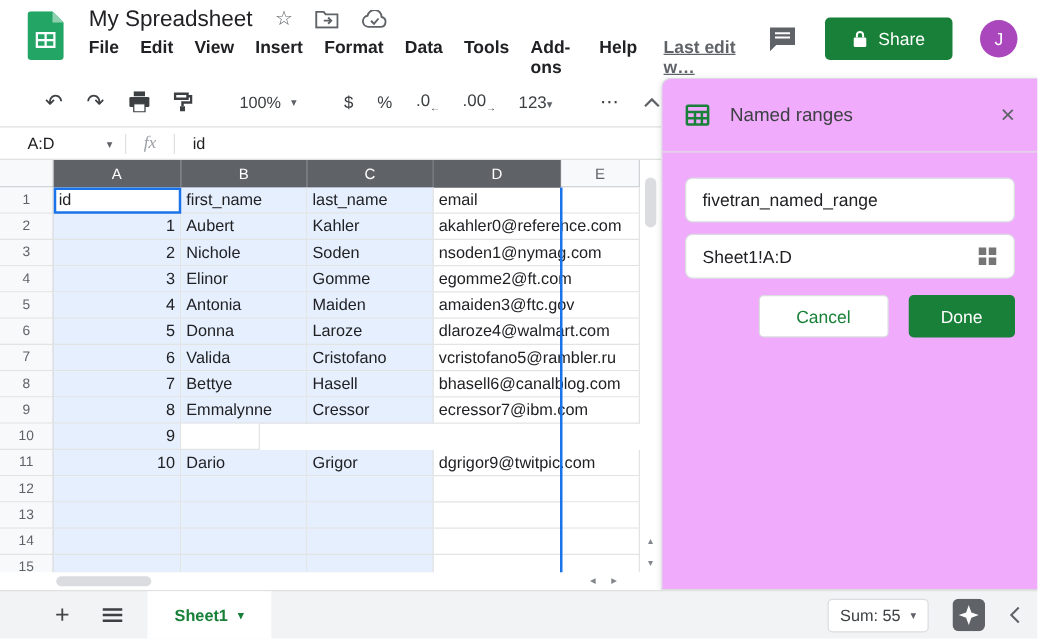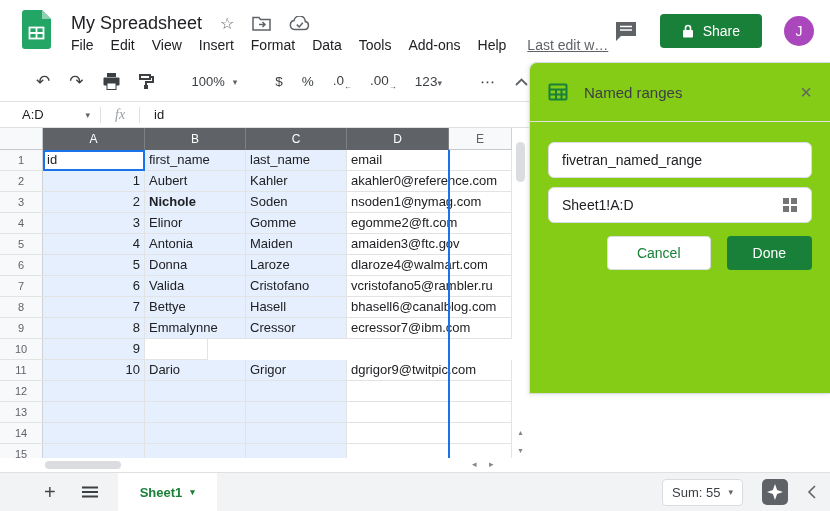--- a/index.html
+++ b/index.html
@@ -7,21 +7,21 @@
   body { font-family:"Liberation Sans", sans-serif; background:#fff; color:#202124; }
   .app { position:relative; width:830px; height:511px; overflow:hidden; }
 
   
   .topbar { height:62px; display:flex; align-items:center; padding:0 16px 0 22px; background:#fff; }
   .logo { flex:0 0 auto; margin-right:20px; }
   .title-block { display:flex; flex-direction:column; gap:3px; padding-top:4px; }
   .title-row { display:flex; align-items:center; gap:18px; }
   .doc-title { font-size:18px; color:#202124; }
   .t-icon { color:#5f6368; font-size:16px; line-height:1; display:flex; align-items:center; }
-  .menubar { display:flex; align-items:center; gap:17px; font-size:14px; color:#202124; }
+  .menubar { display:flex; align-items:center; gap:17px; font-size:14px; color:#202124;font-weight:bold; }
   .menu-item { cursor:default; }
   .last-edit { color:#5f6368; text-decoration:underline; margin-left:4px; }
   .topbar-right { margin-left:auto; display:flex; align-items:center; gap:22px; }
   .share-btn { display:flex; align-items:center; gap:9px; background:#188038; color:#fff; border:none; border-radius:4px; padding:9px 22px; font-size:14px; font-weight:500; font-family:inherit; }
   .avatar { width:30px; height:30px; border-radius:50%; background:#ab47bc; color:#fff; font-size:14px; display:flex; align-items:center; justify-content:center; }
 
   
   .workzone { position:relative; width:830px; height:410px; }
   .left { position:absolute; left:0; top:0; width:529px; height:410px; background:#fff; }
 
@@ -59,21 +59,21 @@
   .sel-edge { position:absolute; left:448px; top:22px; width:2px; height:308px; background:#1a73e8; z-index:4; }
   .vscroll { position:absolute; left:512px; top:0; width:17px; height:330px; background:#fff; }
   .vthumb { position:absolute; left:4px; top:14px; width:9px; height:40px; background:#dadce0; border-radius:5px; }
   .vstep { position:absolute; left:0; width:17px; text-align:center; font-size:8px; color:#80868b; }
 
   .hscroll { position:relative; width:529px; height:14px; background:#fff; }
   .hthumb { position:absolute; left:45px; top:3px; width:76px; height:8px; background:#dadce0; border-radius:4px; }
   .hstep { position:absolute; top:1px; font-size:9px; color:#80868b; }
 
   
-  .panel { position:absolute; left:529px; top:0; width:301px; height:332px; background:#84cc16; border:1px solid #dadce0; border-right:none; border-radius:8px 0 0 0; box-shadow:-1px 1px 4px rgba(60,64,67,.12); }
+  .panel { position:absolute; left:529px; top:0; width:301px; height:410px; background:#f0abfc; border:1px solid #dadce0; border-right:none; border-radius:8px 0 0 0; box-shadow:-1px 1px 4px rgba(60,64,67,.12); }
   .panel-header { height:59px; display:flex; align-items:center; padding:0 18px; border-bottom:1px solid #e0e0e0; }
   .panel-title { font-size:15px; color:#3c4043; margin-left:16px; }
   .panel-close { margin-left:auto; font-size:20px; color:#5f6368; line-height:1; cursor:default; }
   .panel-body { padding:20px 18px 0; }
   .p-input { height:36px; border:1px solid #dadce0; border-radius:6px; display:flex; align-items:center; padding:0 13px; font-size:14px; color:#202124; margin-bottom:9px; background:#fff; }
   .p-input .grid-pick { margin-left:auto; display:flex; }
   .panel-actions { display:flex; justify-content:flex-end; gap:16px; margin-top:13px; }
   .btn-cancel { background:#fff; border:1px solid #dadce0; border-radius:4px; color:#188038; font-size:14px; font-weight:500; padding:8px 29px; font-family:inherit; }
   .btn-done { background:#188038; border:none; border-radius:4px; color:#fff; font-size:14px; font-weight:500; padding:9px 26px; font-family:inherit; }
 
@@ -228,21 +228,21 @@
               <div class="rowh">2</div>
               <div class="cell sel num" style="width: 102px;">1</div>
               <div class="cell sel" style="width: 101px;">Aubert</div>
               <div class="cell sel" style="width: 101px;">Kahler</div>
               <div class="cell sel dcol dcol-bg" style="width: 102px; text-align: center;">akahler0@reference.com</div>
               <div class="cell ecol" style="width: 63px;"></div>
             </div>
             <div class="grow">
               <div class="rowh">3</div>
               <div class="cell sel num" style="width: 102px;">2</div>
-              <div class="cell sel" style="width: 101px; font-weight: bold;">Nichole</div>
+              <div class="cell sel" style="width: 101px;">Nichole</div>
               <div class="cell sel" style="width: 101px;">Soden</div>
               <div class="cell sel dcol dcol-bg" style="width: 102px;">nsoden1@nymag.com</div>
               <div class="cell ecol" style="width: 63px;"></div>
             </div>
             <div class="grow">
               <div class="rowh">4</div>
               <div class="cell sel num" style="width: 102px;">3</div>
               <div class="cell sel" style="width: 101px;">Elinor</div>
               <div class="cell sel" style="width: 101px;">Gomme</div>
               <div class="cell sel dcol dcol-bg" style="width: 102px;">egomme2@ft.com</div>

